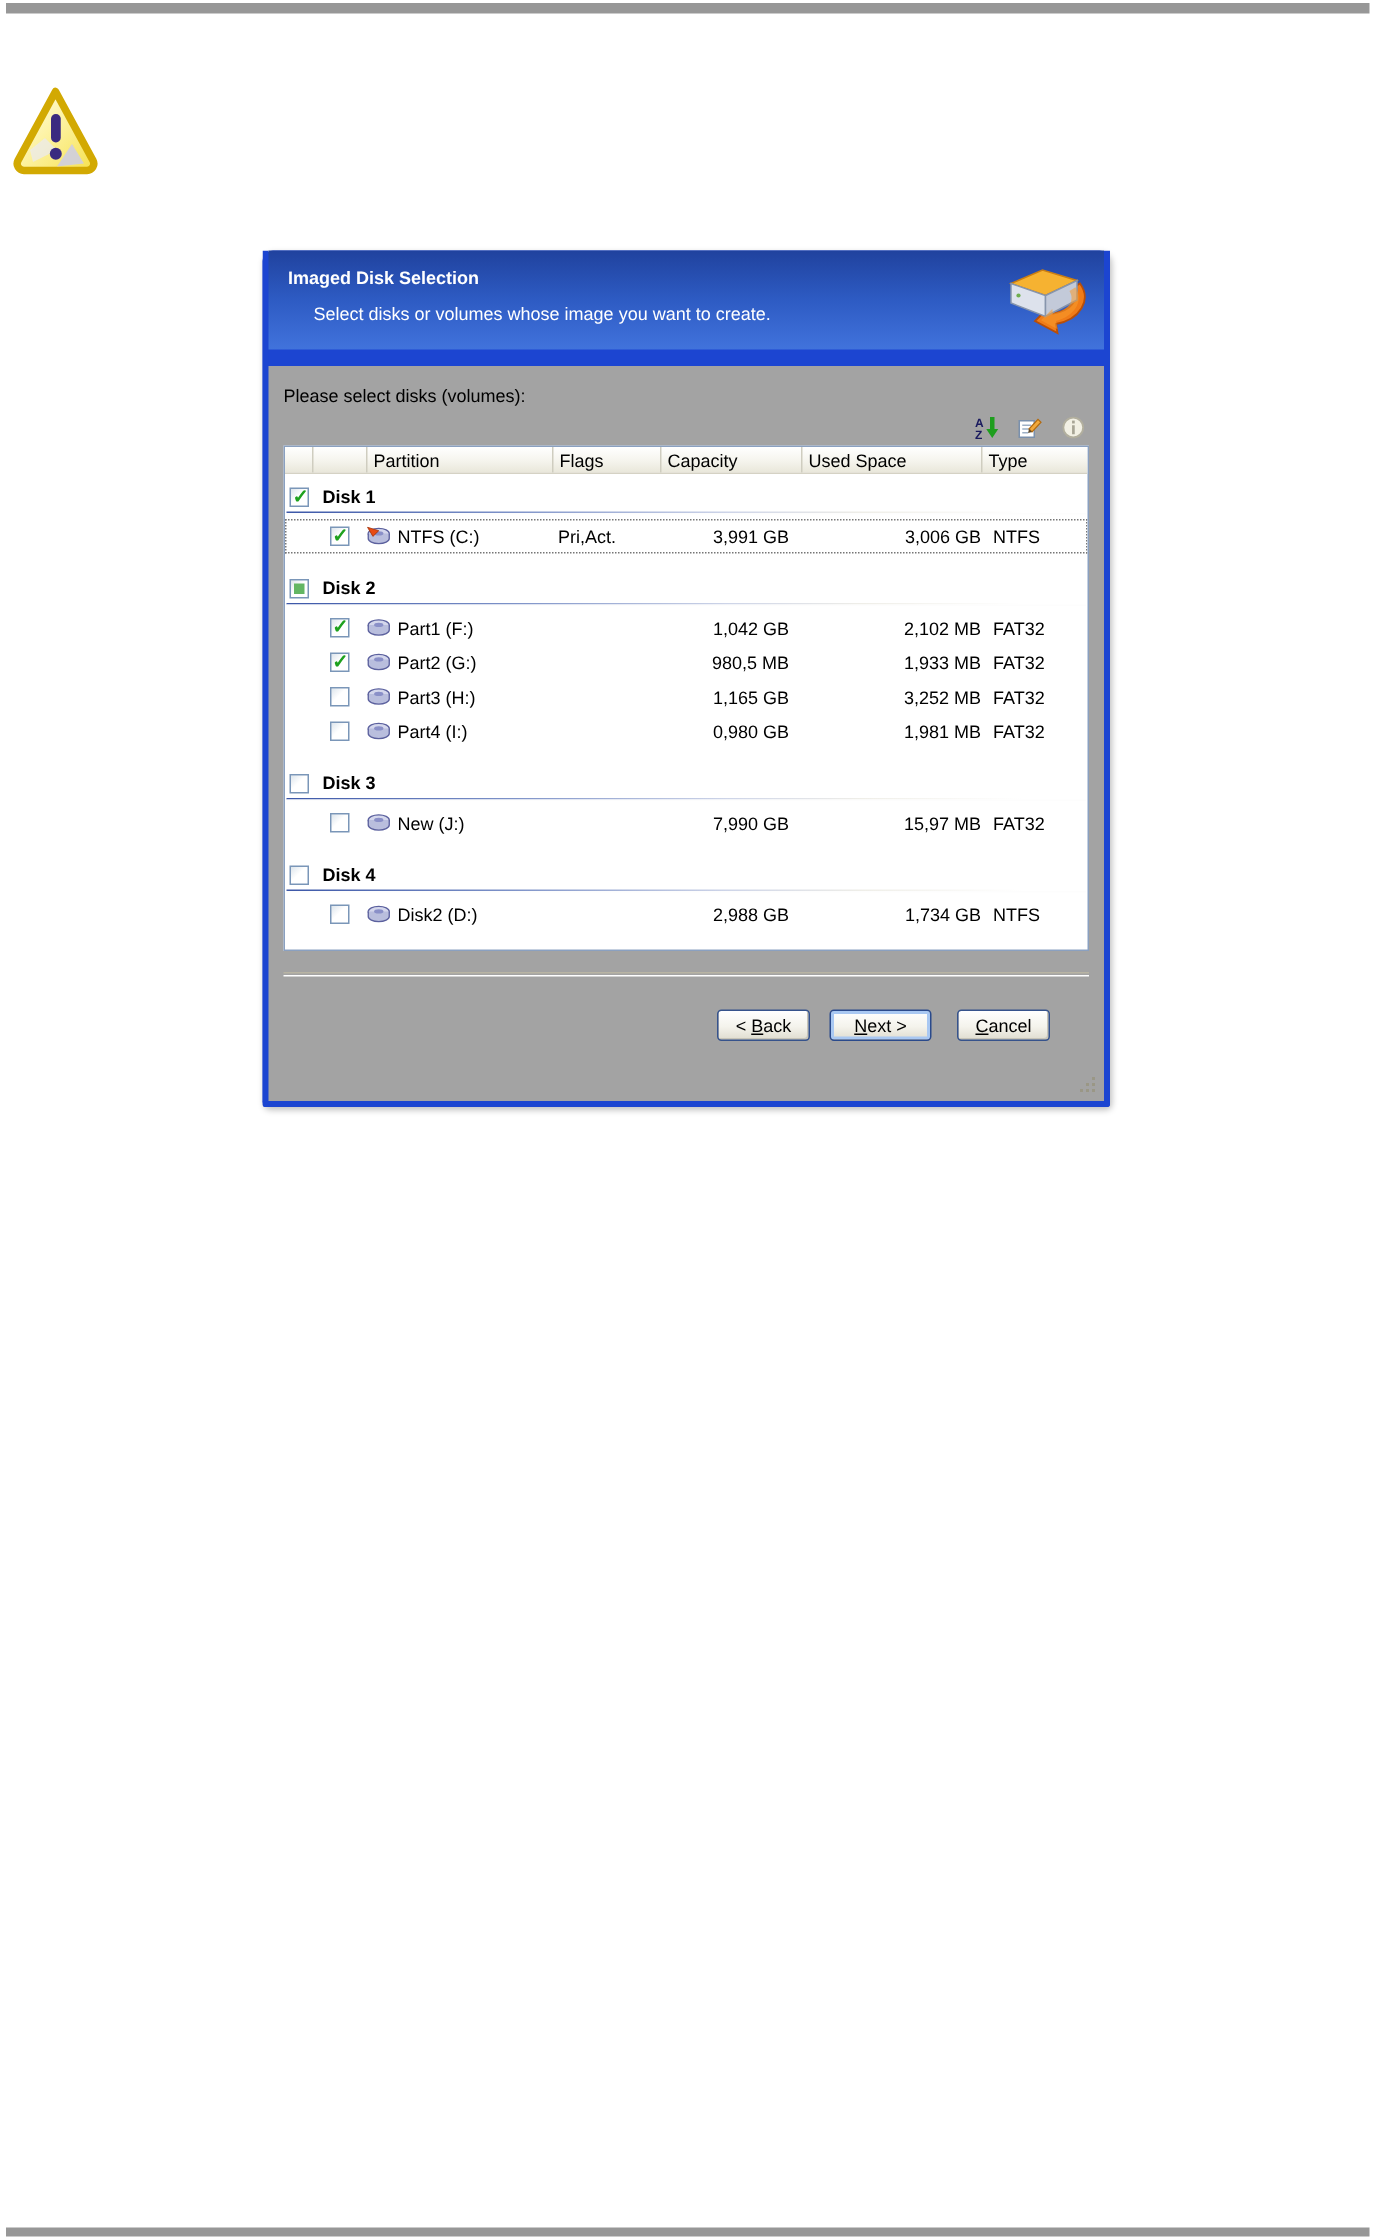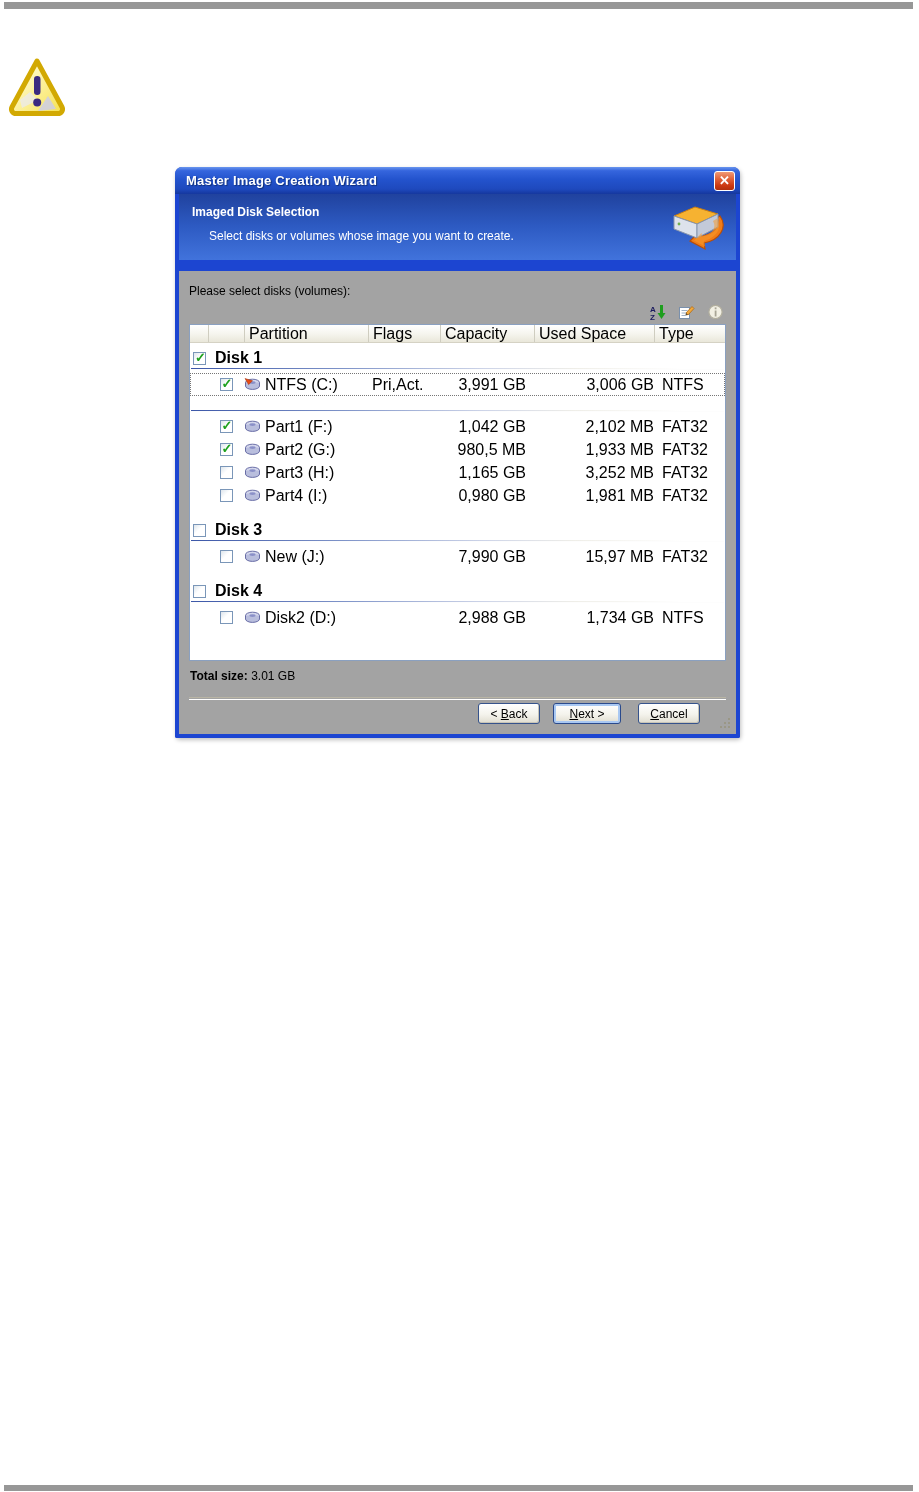--- a/index.html
+++ b/index.html
@@ -53,21 +53,21 @@
     flex:1;background:#a3a3a3;display:flex;flex-direction:column;
     padding:13px 10px 6px 10px;box-sizing:border-box;position:relative;
   }
   .prompt{font-size:12px;}
   .toolbar{display:flex;justify-content:flex-end;align-items:center;gap:11px;height:18px;margin:5px 2px 3px 0;}
   .tool-btn{width:18px;height:17px;display:flex;align-items:center;justify-content:center;cursor:pointer;}
 
   
   .listview{
     flex:none;height:335px;background:#fff;border:1px solid #8aa0c0;
-    font-size:16px;overflow:hidden;display:flex;flex-direction:column;
+    font-size:12px;overflow:hidden;display:flex;flex-direction:column;
   }
   .lv-header{
     flex:none;display:flex;height:17px;align-items:stretch;
     background:linear-gradient(180deg,#ffffff 0%,#f5f4ed 55%,#e9e7da 100%);
     border-bottom:1px solid #d5d2c4;
   }
   .lv-header .cell{display:flex;align-items:center;padding-left:4px;box-sizing:border-box;color:#000;}
   .lv-header .cell + .cell{border-left:1px solid #cfcdc0;}
   .c0{width:18px;flex:none;}
   .c1{width:36px;flex:none;}
@@ -110,21 +110,21 @@
     content:"";position:absolute;left:2px;top:2px;width:7px;height:7px;background:#63b663;
   }
 
   .disk-icon .active-arrow{display:none;}
   .disk-icon.active .active-arrow{display:block;}
 
   .total-line{margin:8px 0 0 1px;font-size:12px;}
   .total-line b{font-weight:bold;}
   .divider{margin-top:14px;height:1px;border-top:1px solid #b8b4a4;border-bottom:1px solid #ffffff;}
 
-  .buttons{display:flex;justify-content:flex-end;align-items:center;gap:13px;margin:3px 26px 0 0;}
+  .buttons{display:flex;justify-content:flex-end;align-items:center;gap:13px;margin:22px 26px 0 0;}
   .btn{
     width:62px;height:21px;display:flex;align-items:center;justify-content:center;
     font-size:12px;border:1px solid #36538c;border-radius:3px;cursor:pointer;box-sizing:border-box;
     background:linear-gradient(180deg,#ffffff 0%,#f4f3ec 55%,#e0ddd0 100%);
     box-shadow:inset -1px -1px 0 #c8c5b8;
   }
   .btn.default{
     width:68px;border-color:#2a4a8c;
     box-shadow:inset 0 0 0 2px #a9c8f2, inset -1px -1px 0 #c8c5b8;
   }
@@ -153,26 +153,20 @@
     </defs>
     <path d="M29 5 L54 51 a4.5 4.5 0 0 1 -4 6.6 L8 57.6 a4.5 4.5 0 0 1 -4 -6.6 Z" fill="url(#wy)" stroke="#d2a902" stroke-width="5" stroke-linejoin="round"></path>
     <path d="M40 40 L48 53 L30 55 Z" fill="#cdcde6" opacity="0.85"></path>
     <path d="M12 44 L22 36 L30 44 L14 52 Z" fill="#e9e9f4" opacity="0.7"></path>
     <rect x="26" y="20" width="6.5" height="19" rx="3.2" fill="#3a2a80"></rect>
     <circle cx="29.2" cy="46.5" r="4" fill="#3a2a80"></circle>
   </svg>
 </div>
 
 <div class="dialog">
-  <div class="titlebar">
-    <span class="title">Master Image Creation Wizard</span>
-    <span class="close-btn">
-      <span>✕</span>
-    </span>
-  </div>
 
   <div class="dialog-body">
     <div class="banner">
       <div class="banner-title">Imaged Disk Selection</div>
       <div class="banner-subtitle">Select disks or volumes whose image you want to create.</div>
       <span class="banner-icon">
         <svg width="56" height="54" viewBox="0 0 56 54">
           <path d="M34 36 C46 34 52 27 47 19 L52 16 C60 27 52 40 36 43 L37 49 L22 41 L32 31 Z" fill="#f07c18" stroke="#b84e08" stroke-width="1.2"></path>
           <path d="M6 16 L27 7 L50 14 L29 24 Z" fill="#f6b231" stroke="#c97d12" stroke-width="1"></path>
           <path d="M6 16 L29 24 L29 38 L6 29 Z" fill="#dde2ec" stroke="#8795ac" stroke-width="1"></path>
@@ -248,20 +242,24 @@
     </span>
     <span class="cell c3 pflags">Pri,Act.</span>
     <span class="cell c4 pcap">3,991 GB</span>
     <span class="cell c5 pused">3,006 GB</span>
     <span class="cell c6 ptype">NTFS</span>
   </div>
 </div>
   </div>
 
   <div class="lv-group">
+    <div class="group-row">
+      <span class="cbx indeterminate"></span>
+      <span class="group-label">Disk 2</span>
+    </div>
     <div class="group-sep"></div>
     <div class="group-rows">
   <div class="lv-row">
     <span class="cell c0"></span>
     <span class="cell c1">
                     <span class="cbx checked"></span>
                   </span>
     <span class="cell c2">
       <svg class="disk-icon" width="17" height="13" viewBox="0 0 17 13">
         <ellipse cx="8.5" cy="4.6" rx="7" ry="3.4" fill="#d4d7ec" stroke="#5c619e" stroke-width="0.9"></ellipse>
@@ -392,24 +390,20 @@
     <span class="cell c3 pflags"></span>
     <span class="cell c4 pcap">2,988 GB</span>
     <span class="cell c5 pused">1,734 GB</span>
     <span class="cell c6 ptype">NTFS</span>
   </div>
 </div>
   </div>
 </div>
       </div>
 
-      <div class="total-line">
-        <b>Total size:</b>
-        <span>3.01 GB</span>
-      </div>
 
       <div class="divider"></div>
 
       <div class="buttons">
         <span class="btn">
             <span><span>&lt; </span><u>B</u><span>ack</span></span>
           </span>
         <span class="btn default">
             <span><span></span><u>N</u><span>ext &gt;</span></span>
           </span>

